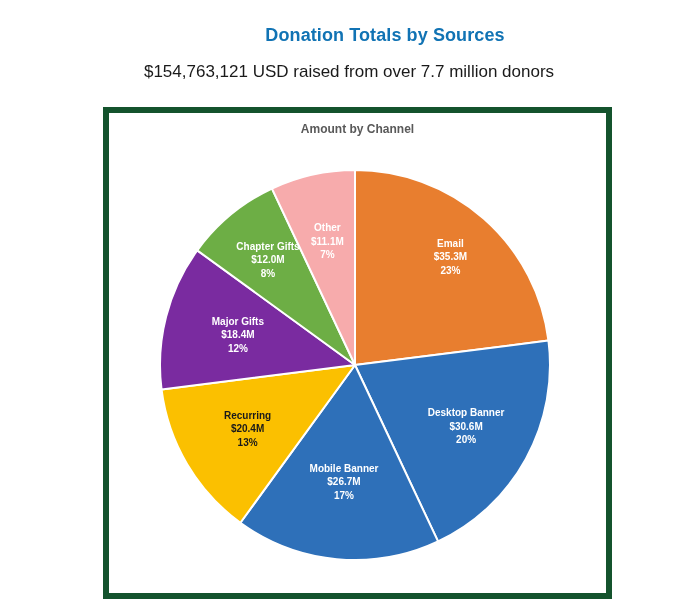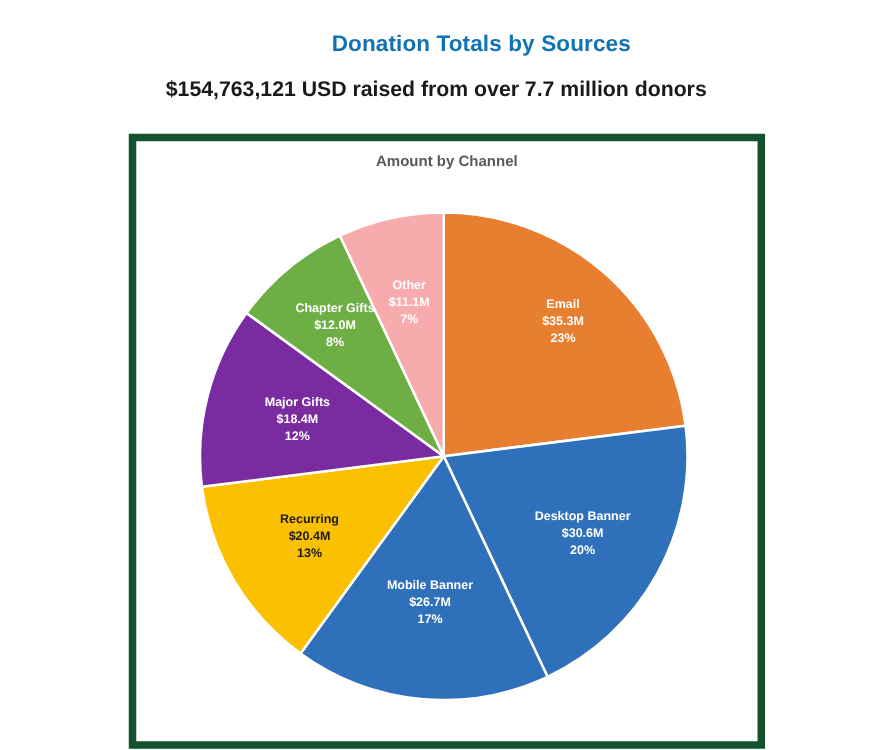--- a/index.html
+++ b/index.html
@@ -28,21 +28,21 @@
     padding-left: 36px;
   }
   .page-subtitle {
     position: absolute;
     top: 62px;
     left: 0;
     width: 100%;
     margin: 0;
     text-align: center;
     font-size: 17px;
-    font-weight: 700;
+    font-weight: 400;
     color: #1A1A1A;
   }
   .chart-box {
     position: absolute;
     left: 103px;
     top: 107px;
     width: 497px;
     height: 480px;
     background: #FFFFFF;
     border: 6px solid #14532d;

